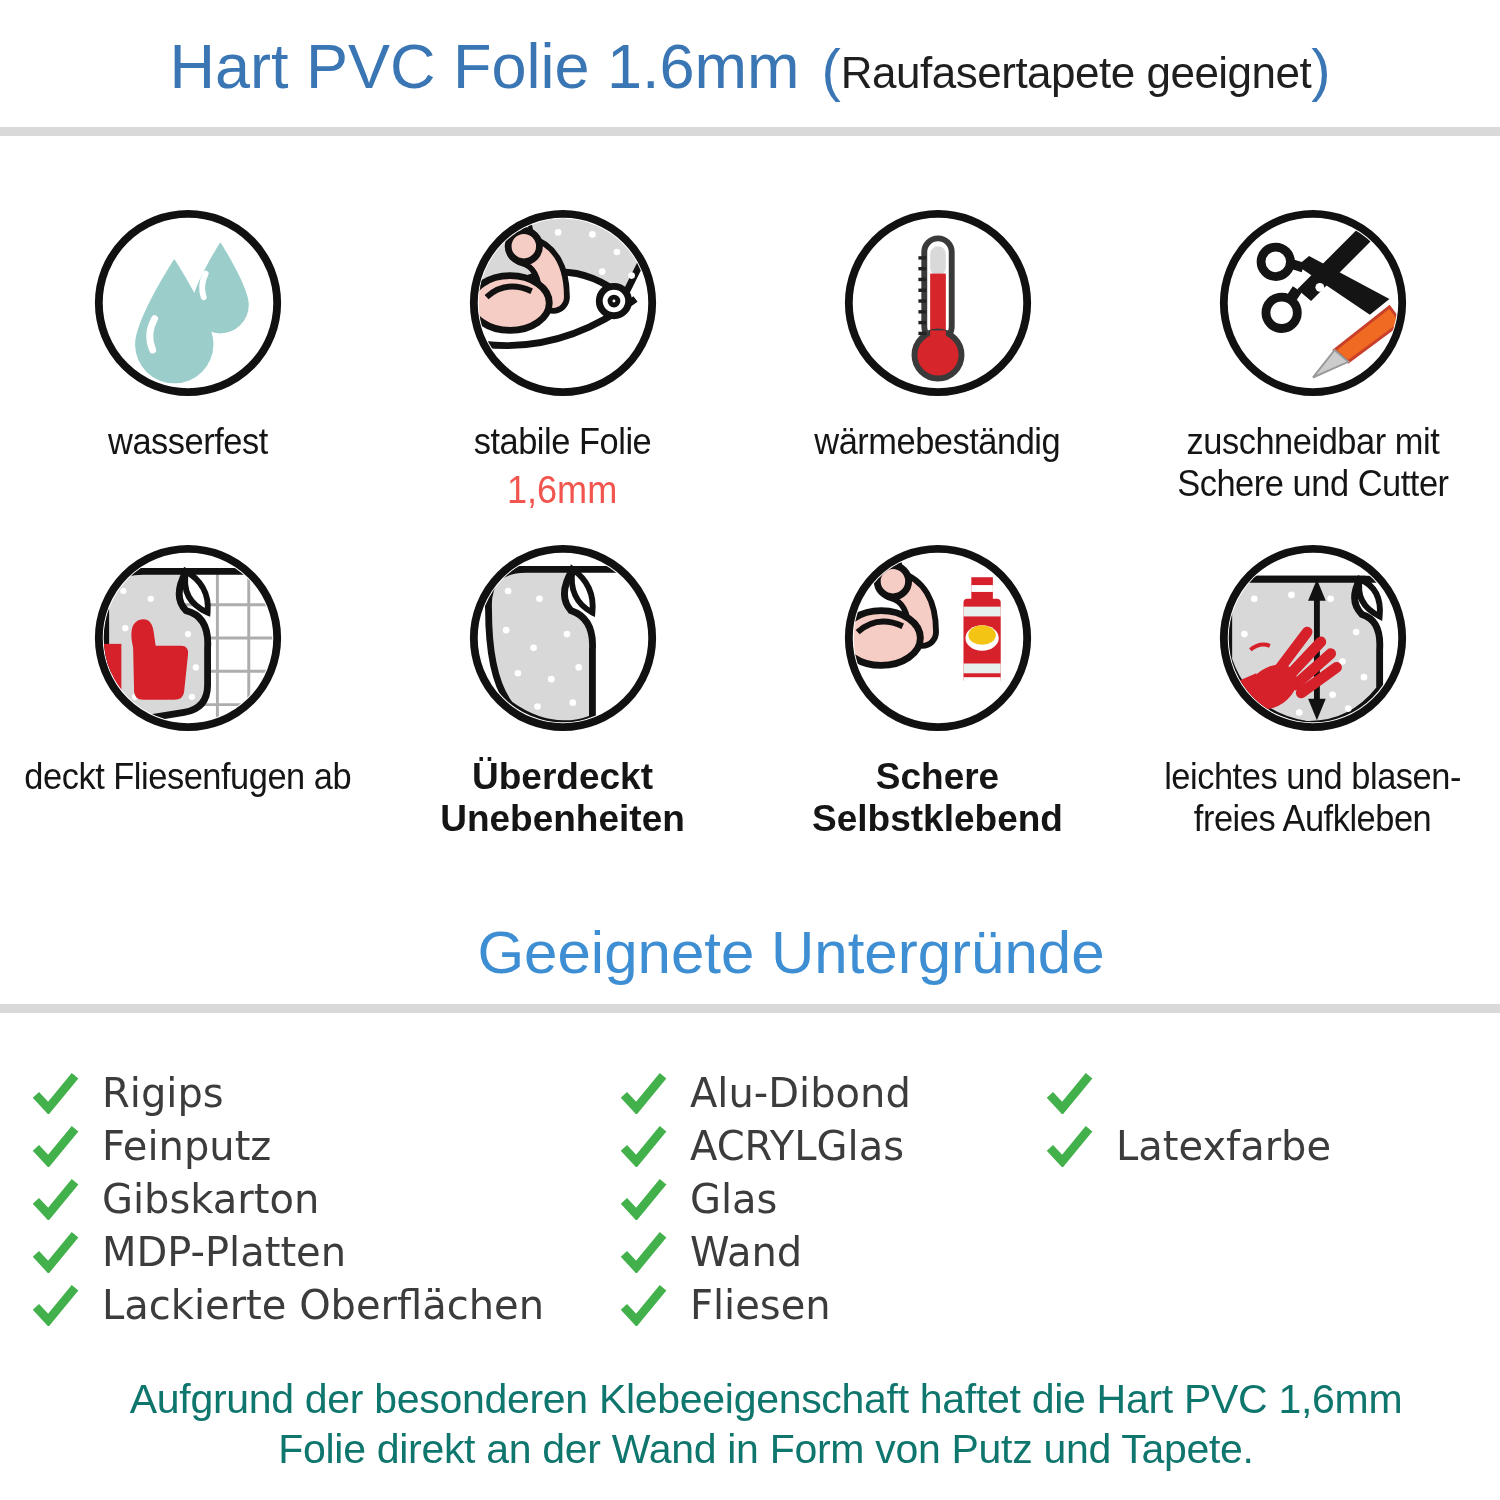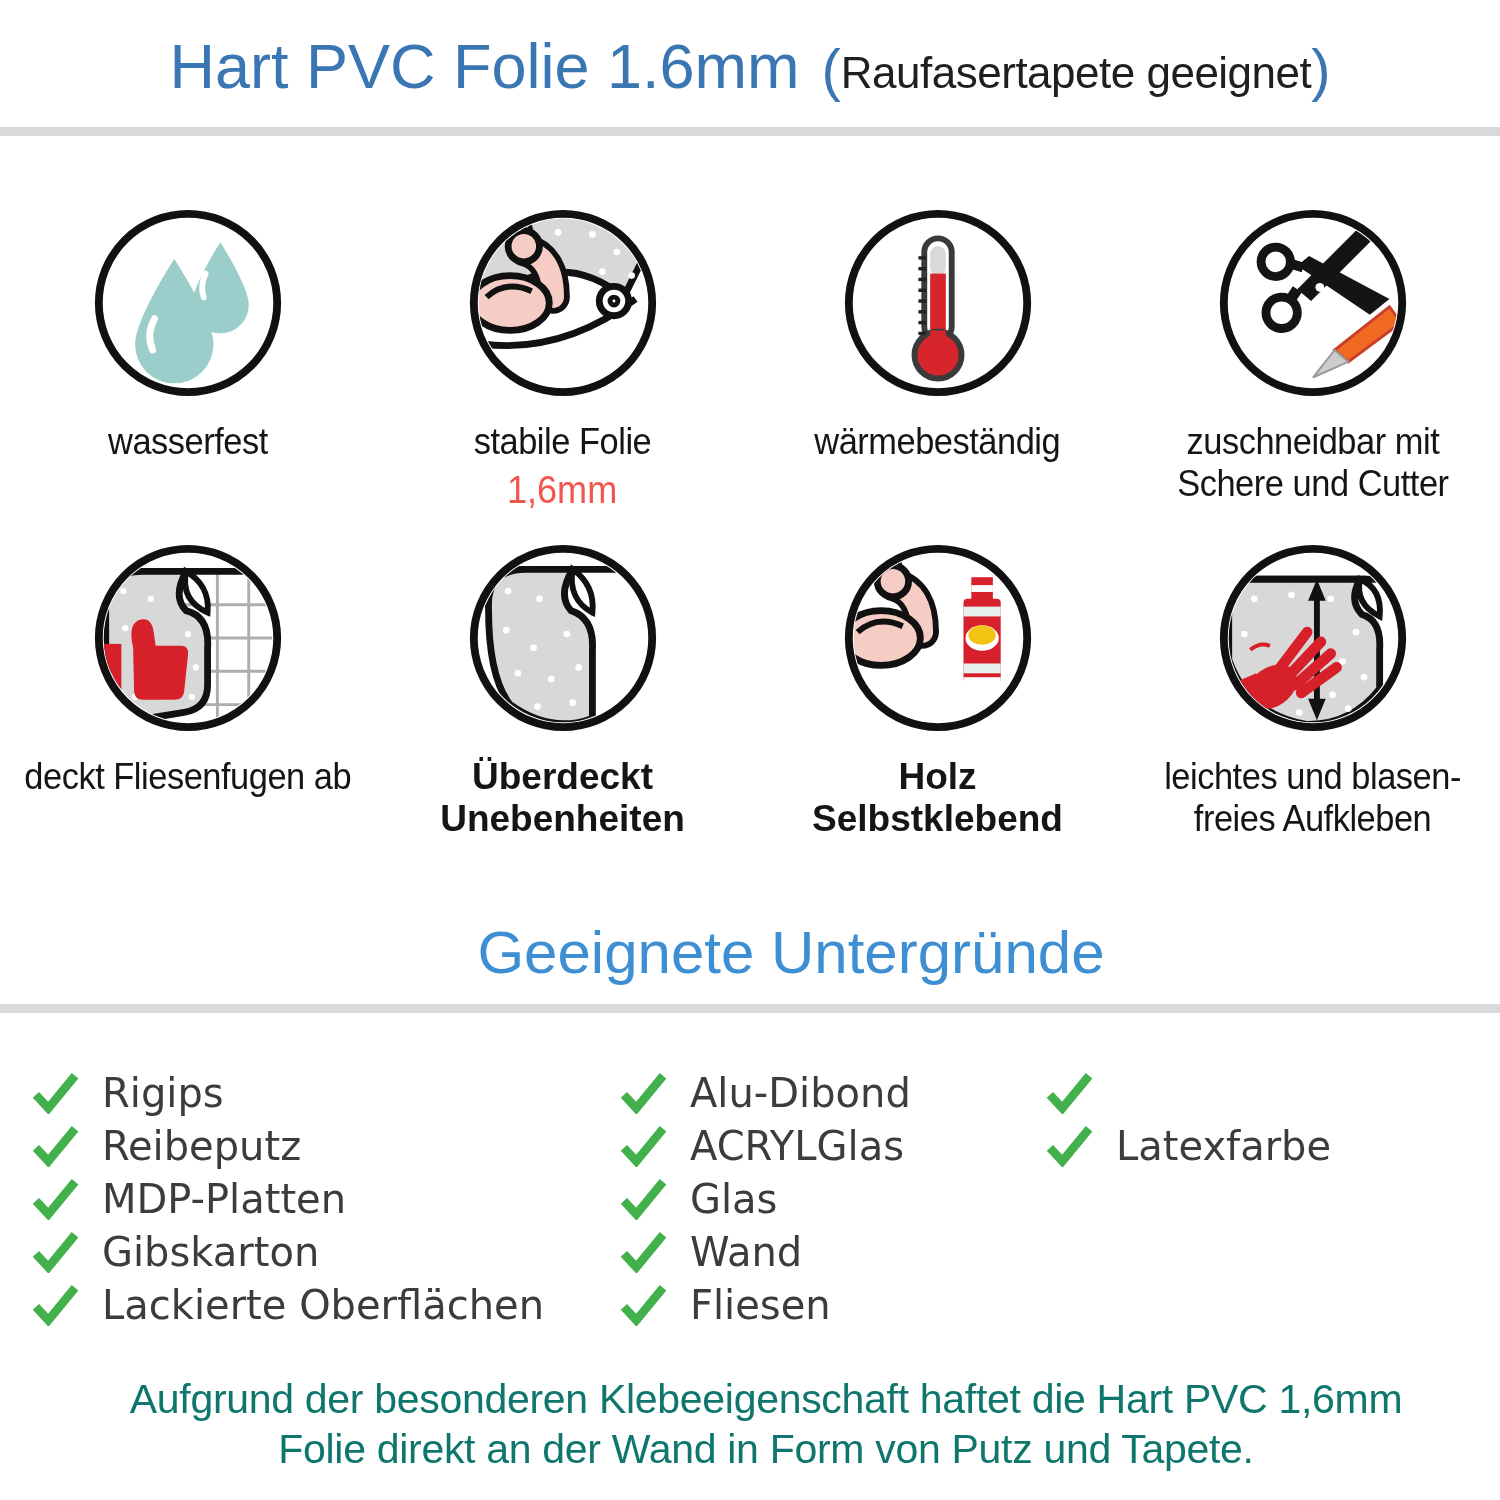--- a/index.html
+++ b/index.html
@@ -259,21 +259,21 @@
             <rect x="126" y="60" width="38" height="86" rx="4" fill="#d6202a"></rect>
             <rect x="126" y="68" width="38" height="10" fill="#e8f0ee"></rect>
             <rect x="126" y="126" width="38" height="10" fill="#e8f0ee"></rect>
             <rect x="126" y="140" width="38" height="6" fill="#fff"></rect>
             <ellipse cx="145" cy="100" rx="17" ry="13" fill="#fff"></ellipse>
             <ellipse cx="145" cy="97" rx="14" ry="10" fill="#f3c413"></ellipse>
           </g>
         </svg>
       </div>
       <div class="flabel bold">
-        <span>Holz</span>
+        <span>Schere</span>
         <span>Selbstklebend</span>
       </div>
     </div>
 
     <div class="fcell">
       <div class="ficon">
         <svg viewBox="0 0 200 200">
           <defs>
               <clipPath id="c8">
                 <circle cx="100" cy="100" r="86"></circle>
@@ -326,33 +326,33 @@
     <div class="check-item">
       <svg viewBox="0 0 50 44">
           <polyline points="5,24 18,38 46,4" fill="none" stroke="#43b14b" stroke-width="9"></polyline>
         </svg>
       <span class="check-label">Rigips</span>
     </div>
     <div class="check-item">
       <svg viewBox="0 0 50 44">
           <polyline points="5,24 18,38 46,4" fill="none" stroke="#43b14b" stroke-width="9"></polyline>
         </svg>
-      <span class="check-label">Reibeputz</span>
+      <span class="check-label">Feinputz</span>
+    </div>
+    <div class="check-item">
+      <svg viewBox="0 0 50 44">
+          <polyline points="5,24 18,38 46,4" fill="none" stroke="#43b14b" stroke-width="9"></polyline>
+        </svg>
+      <span class="check-label">Gibskarton</span>
     </div>
     <div class="check-item">
       <svg viewBox="0 0 50 44">
           <polyline points="5,24 18,38 46,4" fill="none" stroke="#43b14b" stroke-width="9"></polyline>
         </svg>
       <span class="check-label">MDP-Platten</span>
-    </div>
-    <div class="check-item">
-      <svg viewBox="0 0 50 44">
-          <polyline points="5,24 18,38 46,4" fill="none" stroke="#43b14b" stroke-width="9"></polyline>
-        </svg>
-      <span class="check-label">Gibskarton</span>
     </div>
     <div class="check-item">
       <svg viewBox="0 0 50 44">
           <polyline points="5,24 18,38 46,4" fill="none" stroke="#43b14b" stroke-width="9"></polyline>
         </svg>
       <span class="check-label">Lackierte Oberflächen</span>
     </div>
   </div>
 
   <div class="col c2">

